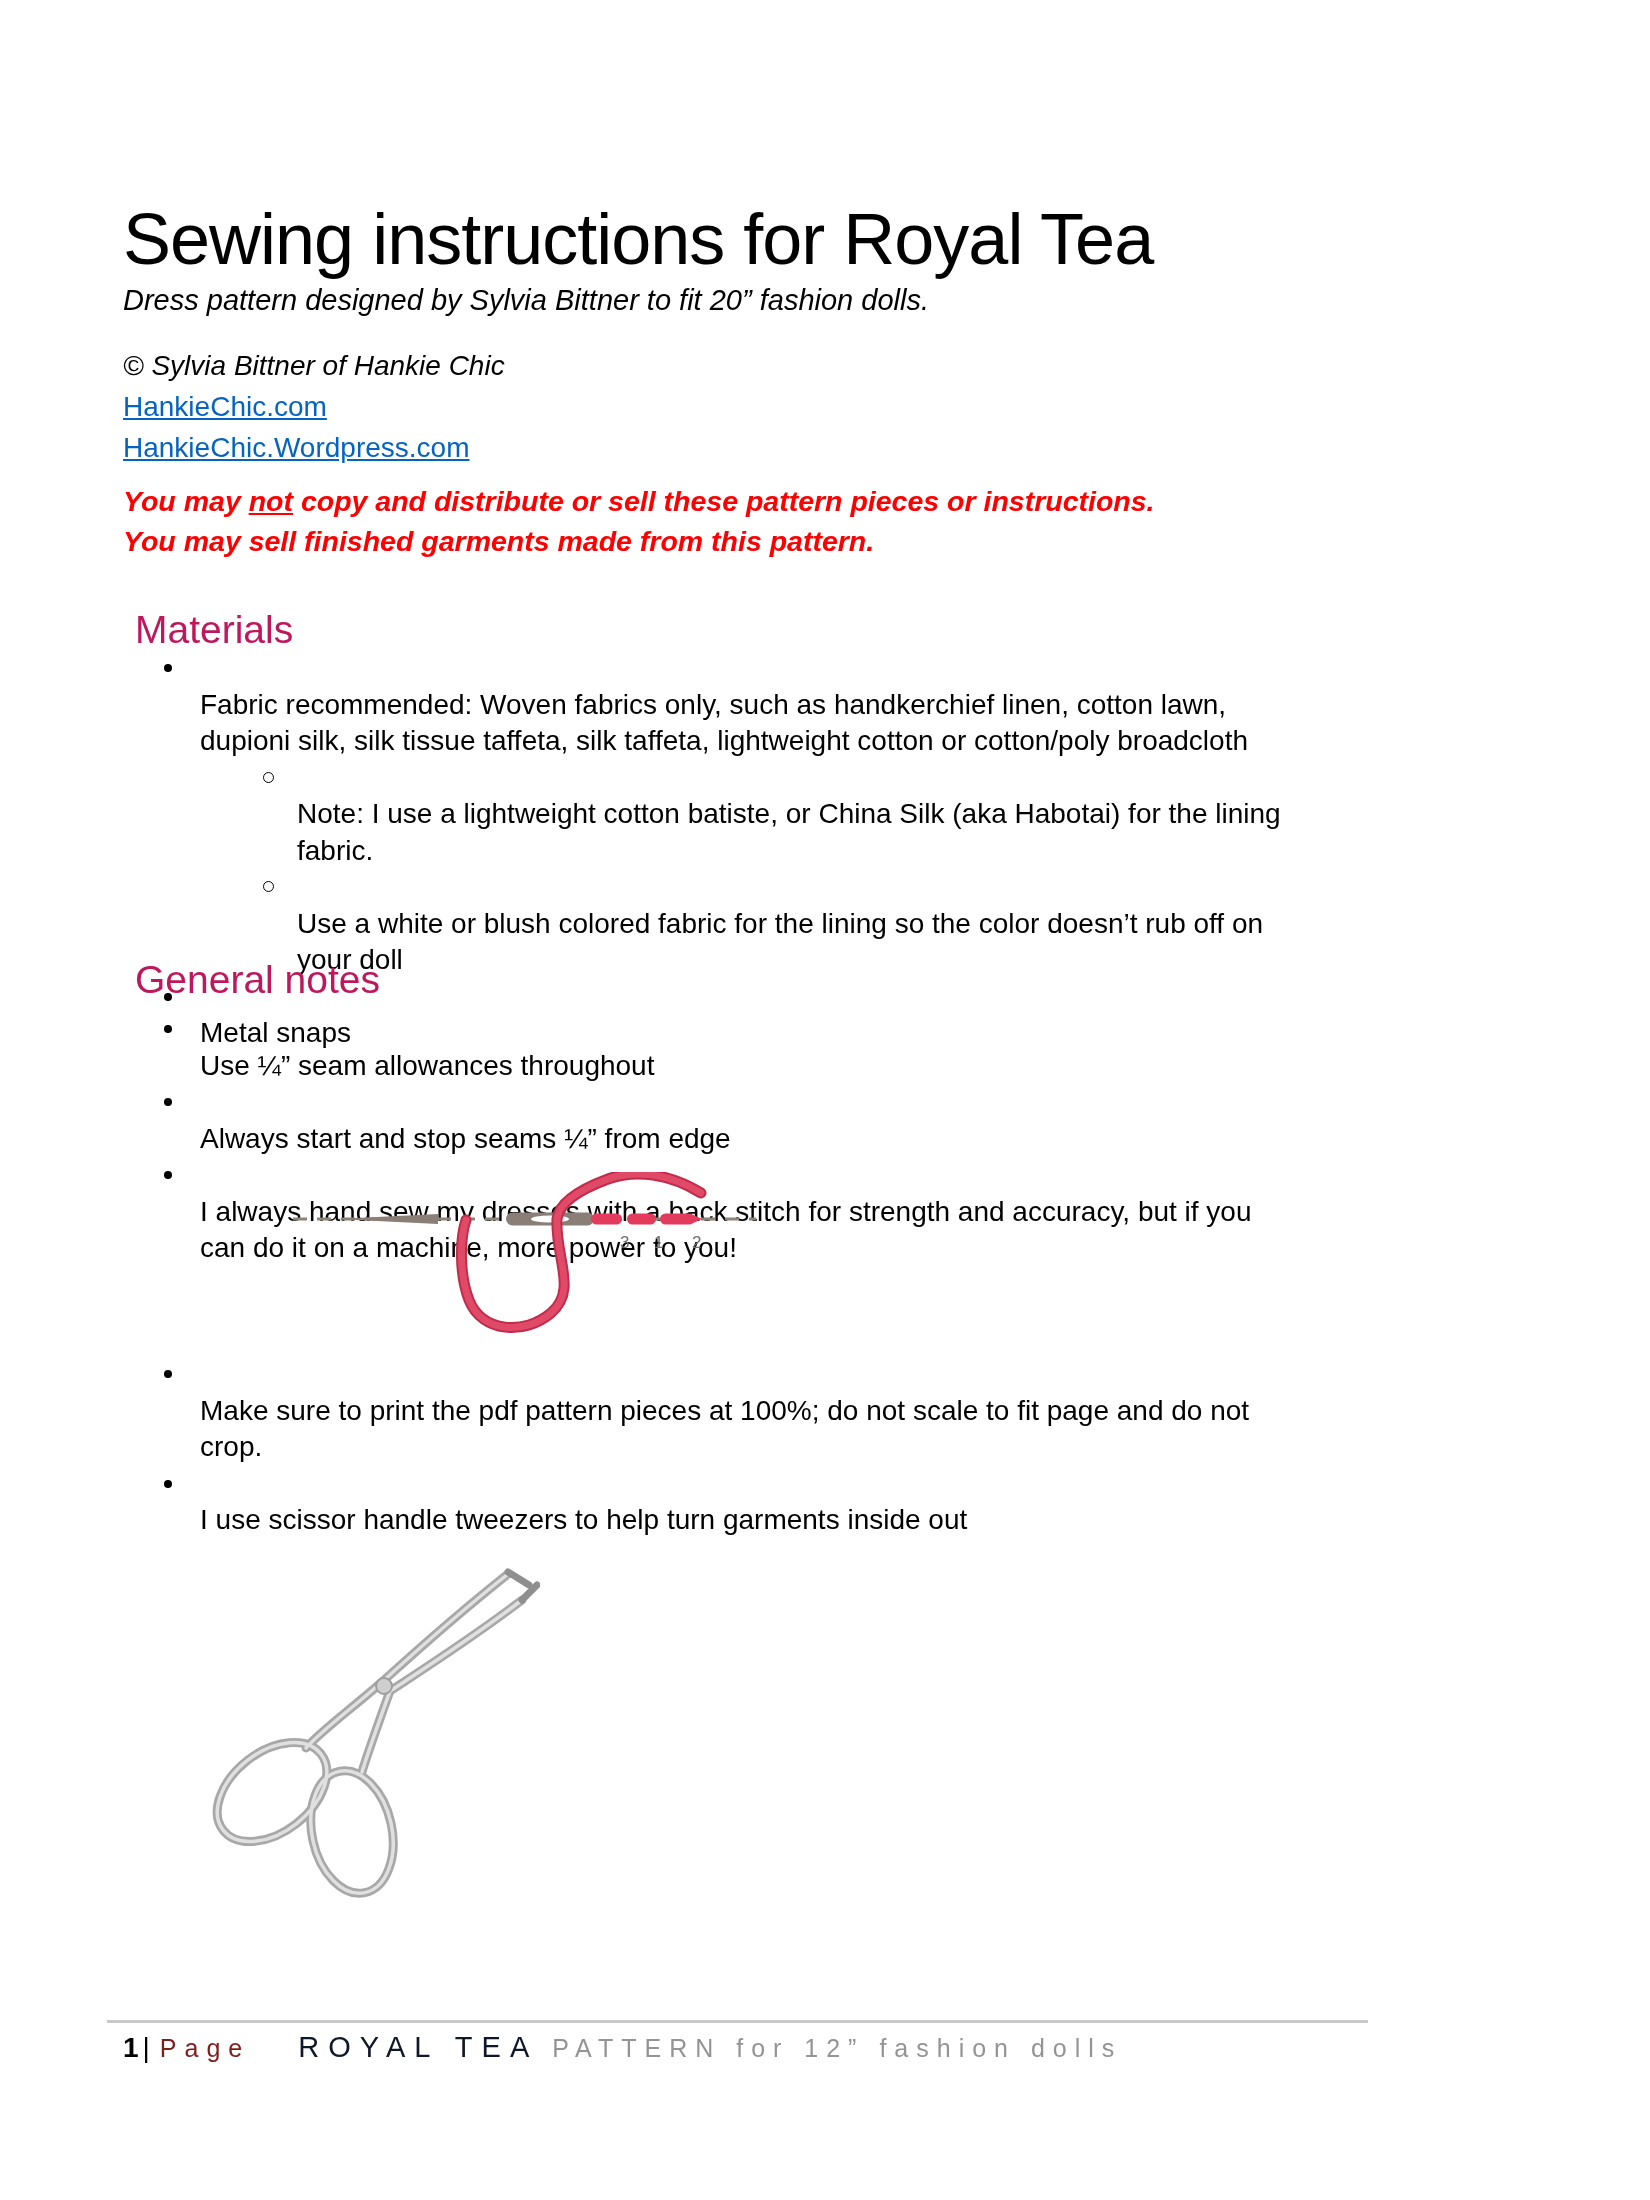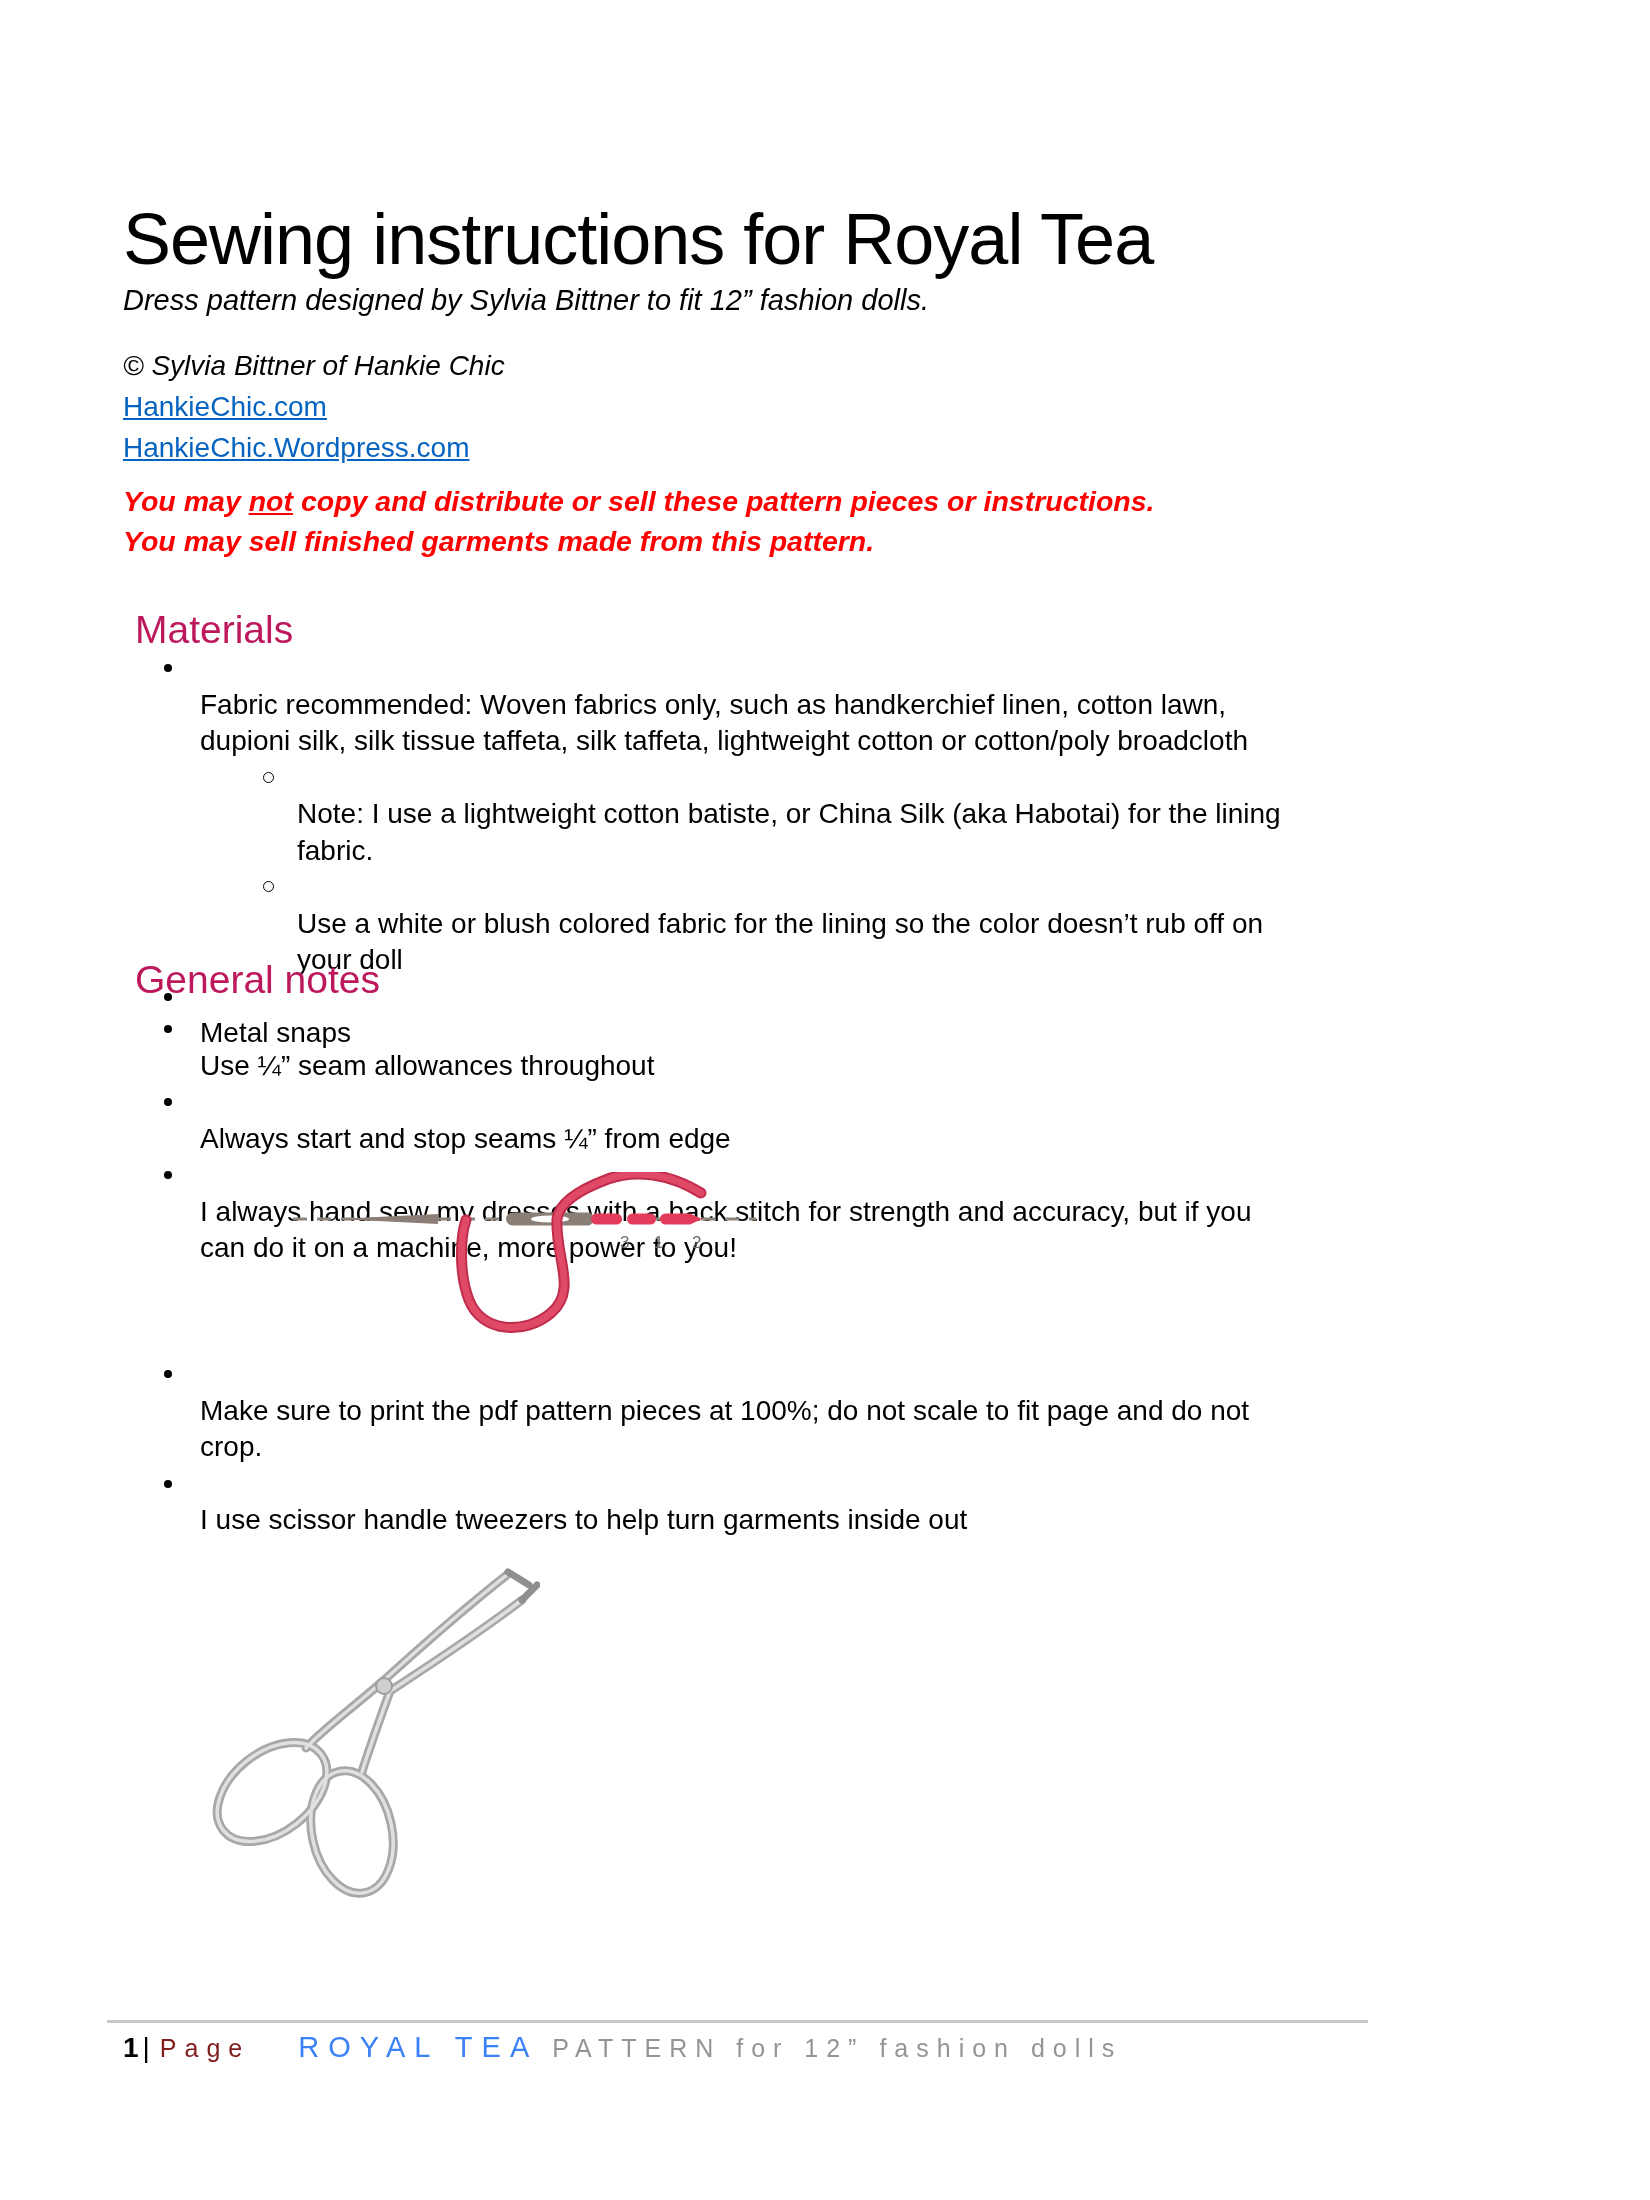--- a/index.html
+++ b/index.html
@@ -50,31 +50,31 @@
   .footer-rule {
     position:absolute; left:107px; top:2020px; width:1375px; height:3px;
     background:#c9c9c9;
   }
   .footer {
     position:absolute; left:123px; top:2031px; white-space:nowrap;
   }
   .fnum   { font-size:28px; font-weight:700; color:#000; }
   .fsep   { font-size:28px; font-weight:400; color:#000; margin:0 10px 0 4px; }
   .flabel { font-size:25px; color:#7f1d1d; letter-spacing:8px; }
-  .ftitle { font-size:29px; color:#3b82f6; letter-spacing:9px; margin-left:48px; }
+  .ftitle { font-size:29px; color:#0f172a; letter-spacing:9px; margin-left:48px; }
   .ftag   { font-size:25px; color:#949494; letter-spacing:8px; margin-left:14px; }
   .stitch-label { font-family:"Liberation Sans",sans-serif; font-size:17px; fill:#6e6e6e; }
 </style>
 </head>
 <body>
 
 <div class="page">
 
   <h1 class="title">Sewing instructions for Royal Tea</h1>
-  <p class="subtitle">Dress pattern designed by Sylvia Bittner to fit 12” fashion dolls.</p>
+  <p class="subtitle">Dress pattern designed by Sylvia Bittner to fit 20” fashion dolls.</p>
 
   <div class="meta">
     <p class="copyright">© Sylvia Bittner of Hankie Chic</p>
     <div>
       <a href="#">HankieChic.com</a>
     </div>
     <div>
       <a href="#">HankieChic.Wordpress.com</a>
     </div>
   </div>

